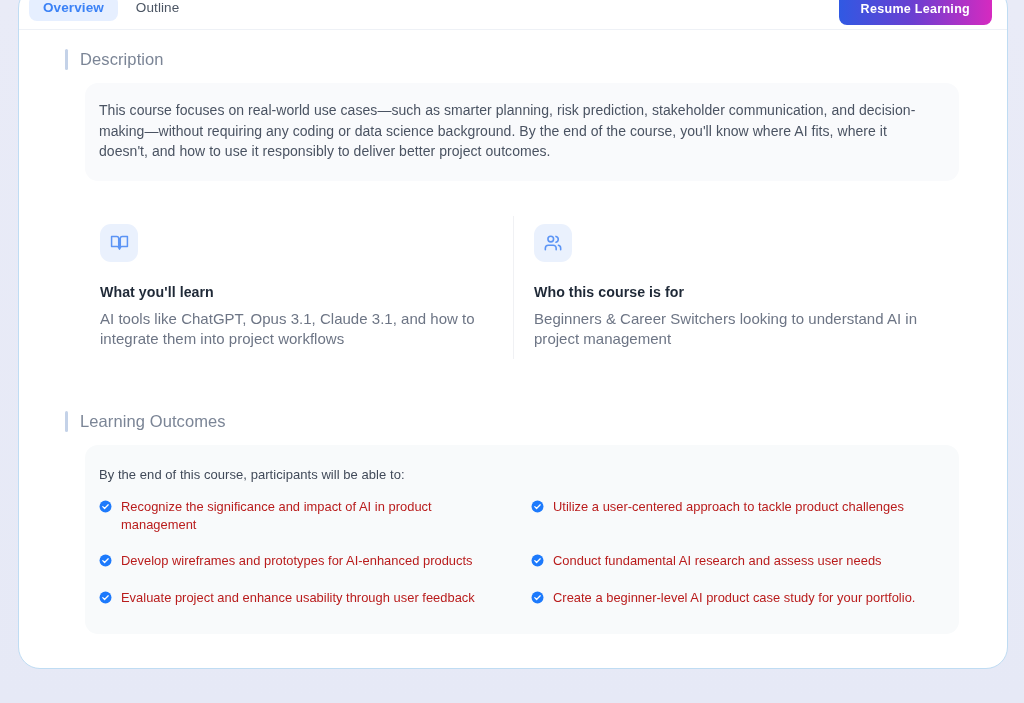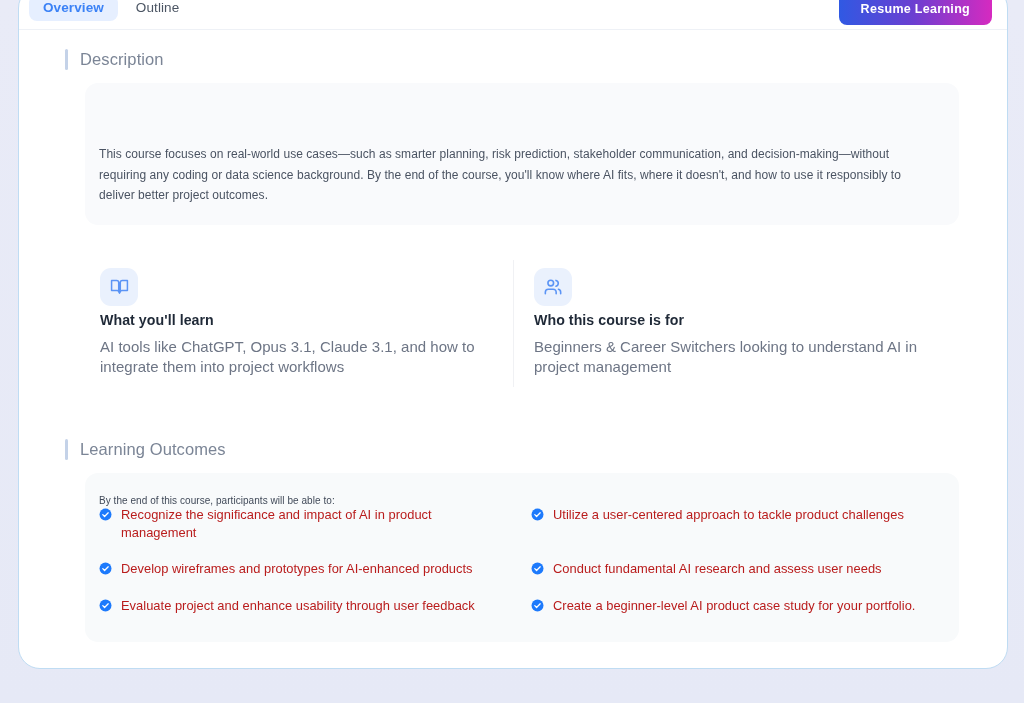--- a/index.html
+++ b/index.html
@@ -108,25 +108,24 @@
   #description-section { margin-top: 19px; }
 
   .desc-box {
     margin: 13px 48px 0 66px;
     background: #f9fafc;
     border-radius: 13px;
     padding: 17px 20px 19px 14px;
   }
 
   .desc-text {
-    font-size: 12px;
+    font-size: 14px;
     line-height: 20.5px;
     color: #4a5362;
     letter-spacing: 0.05px;
-    margin-top: 44px;
   }
 
   
   .features {
     display: flex;
     margin: 37px 60px 0 60px;
     position: relative;
   }
 
   .feature-col {
@@ -151,21 +150,21 @@
     border-radius: 11px;
     background: #eaf1fd;
     display: flex;
     align-items: center;
     justify-content: center;
   }
 
   .icon-tile svg { display: block; }
 
   .feature-title {
-    margin-top: 6px;
+    margin-top: 22px;
     font-size: 14.2px;
     font-weight: 700;
     color: #1f2937;
     letter-spacing: 0.05px;
   }
 
   .feature-body {
     margin-top: 9px;
     font-size: 15px;
     line-height: 20px;
@@ -177,23 +176,24 @@
   #outcomes-section { margin-top: 56px; }
 
   .outcomes-box {
     margin: 13px 48px 0 66px;
     background: #f8fafb;
     border-radius: 13px;
     padding: 22px 20px 26px 14px;
   }
 
   .outcomes-intro {
-    font-size: 10px;
+    font-size: 13px;
     color: #414a59;
     letter-spacing: 0.05px;
+    margin-bottom: 16px;
   }
 
   .outcomes-grid {
     display: grid;
     grid-template-columns: 1fr 1fr;
     column-gap: 24px;
     row-gap: 18px;
   }
 
   .outcome-item {

